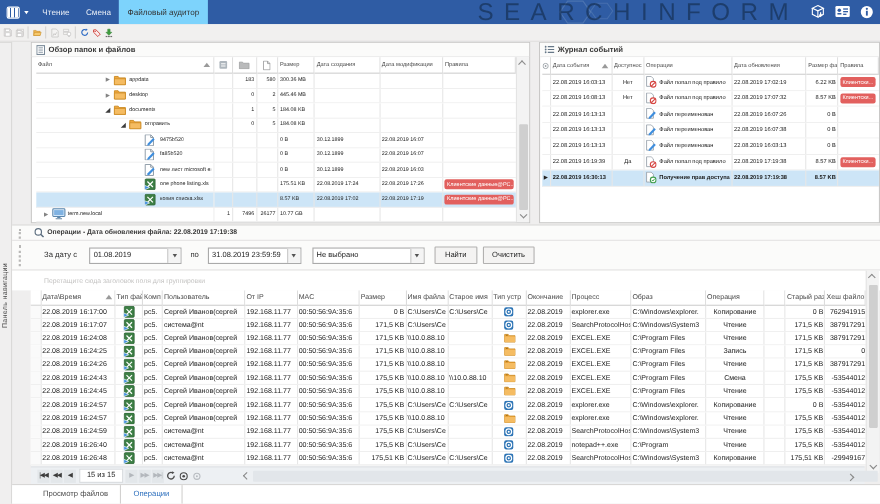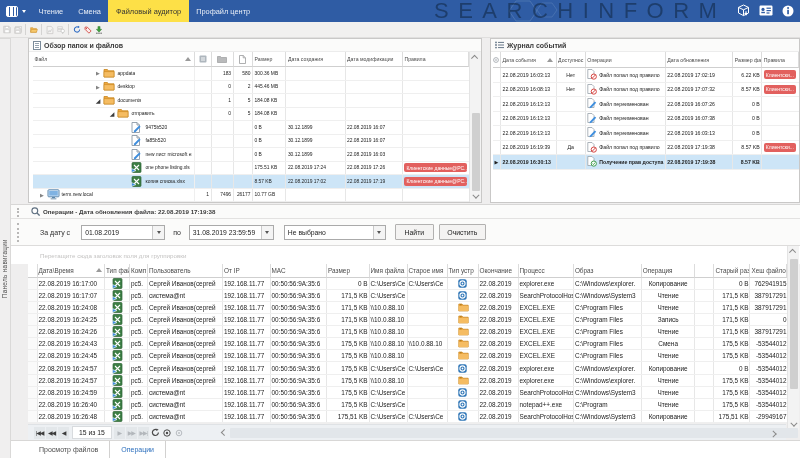--- a/index.html
+++ b/index.html
@@ -7,21 +7,21 @@
   body { font-family:"Liberation Sans","DejaVu Sans",sans-serif; background:#efeeee; position:relative; color:#1c1c1c; }
   .abs { position:absolute; }
 
   
   .topbar { left:0; top:0; width:800px; height:22px; background:#2f5ca4; }
   .menu-btn { left:6px; top:5px; width:26px; height:13px; display:flex; align-items:center; }
   .menu-glyph { width:12px; height:11px; border:1.4px solid #fff; border-radius:2px; position:relative; background:linear-gradient(90deg,#fff 0 2px,transparent 2px 3.2px,#fff 3.2px 5.6px,transparent 5.6px 6.8px,#fff 6.8px 9.2px,transparent 9.2px); }
   .menu-caret { width:0; height:0; border-left:2.6px solid transparent; border-right:2.6px solid transparent; border-top:3.4px solid #fff; margin-left:4px; }
   .tabs { left:31px; top:0; height:22px; display:flex; align-items:stretch; }
   .tab { padding:0 7.5px; display:flex; align-items:center; font-size:7.4px; color:#e9eef6; cursor:default; }
-  .tab.active { background:#fde047; color:#333; }
+  .tab.active { background:#7dd3fc; color:#333; }
   .watermark { left:434px; top:-2px; height:26px; display:flex; align-items:center; font-size:22px; letter-spacing:9.5px; font-weight:500; color:rgba(14,36,62,0.55); white-space:nowrap; }
   .hexes { left:498px; top:0px; }
   .tb-icons { right:6px; top:4px; display:flex; gap:9px; align-items:center; }
 
   
   .toolbar { left:0; top:22px; width:800px; height:16px; background:#f1f0ef; border-bottom:1px solid #e0dfde; display:flex; align-items:center; padding-left:1px; }
   .tbtn { width:10px; height:13px; margin:0 0.5px; display:flex; align-items:center; justify-content:center; }
   .tbtn svg { transform:scale(0.8); }
   .tsep { width:1px; height:11px; background:#d4d3d2; margin:0 2px; }
 
@@ -148,23 +148,20 @@
   <div class="abs tabs">
 
   <div class="tab">
         <span>Чтение</span>
       </div>
       <div class="tab">
         <span>Смена</span>
       </div>
       <div class="tab active">
         <span>Файловый аудитор</span>
-      </div>
-      <div class="tab">
-        <span>Профайл центр</span>
       </div>
     </div>
   <svg class="abs hexes" width="110" height="22" viewBox="0 0 110 22">
     <polygon points="18,1 32,1 39,11 32,21 18,21 11,11" fill="none" stroke="rgba(130,160,200,0.35)" stroke-width="1"></polygon>
     <polygon points="44,3 54,3 59,10 54,17 44,17 39,10" fill="none" stroke="rgba(130,160,200,0.28)" stroke-width="1"></polygon>
   </svg>
   <div class="abs watermark">SEARCHINFORM</div>
   <div class="abs tb-icons">
     <svg width="13" height="13" viewBox="0 0 13 13">
       <path d="M6.5 1 L11.5 3.4 L6.5 5.8 L1.5 3.4 Z" fill="none" stroke="#fff" stroke-width="1"></path>

